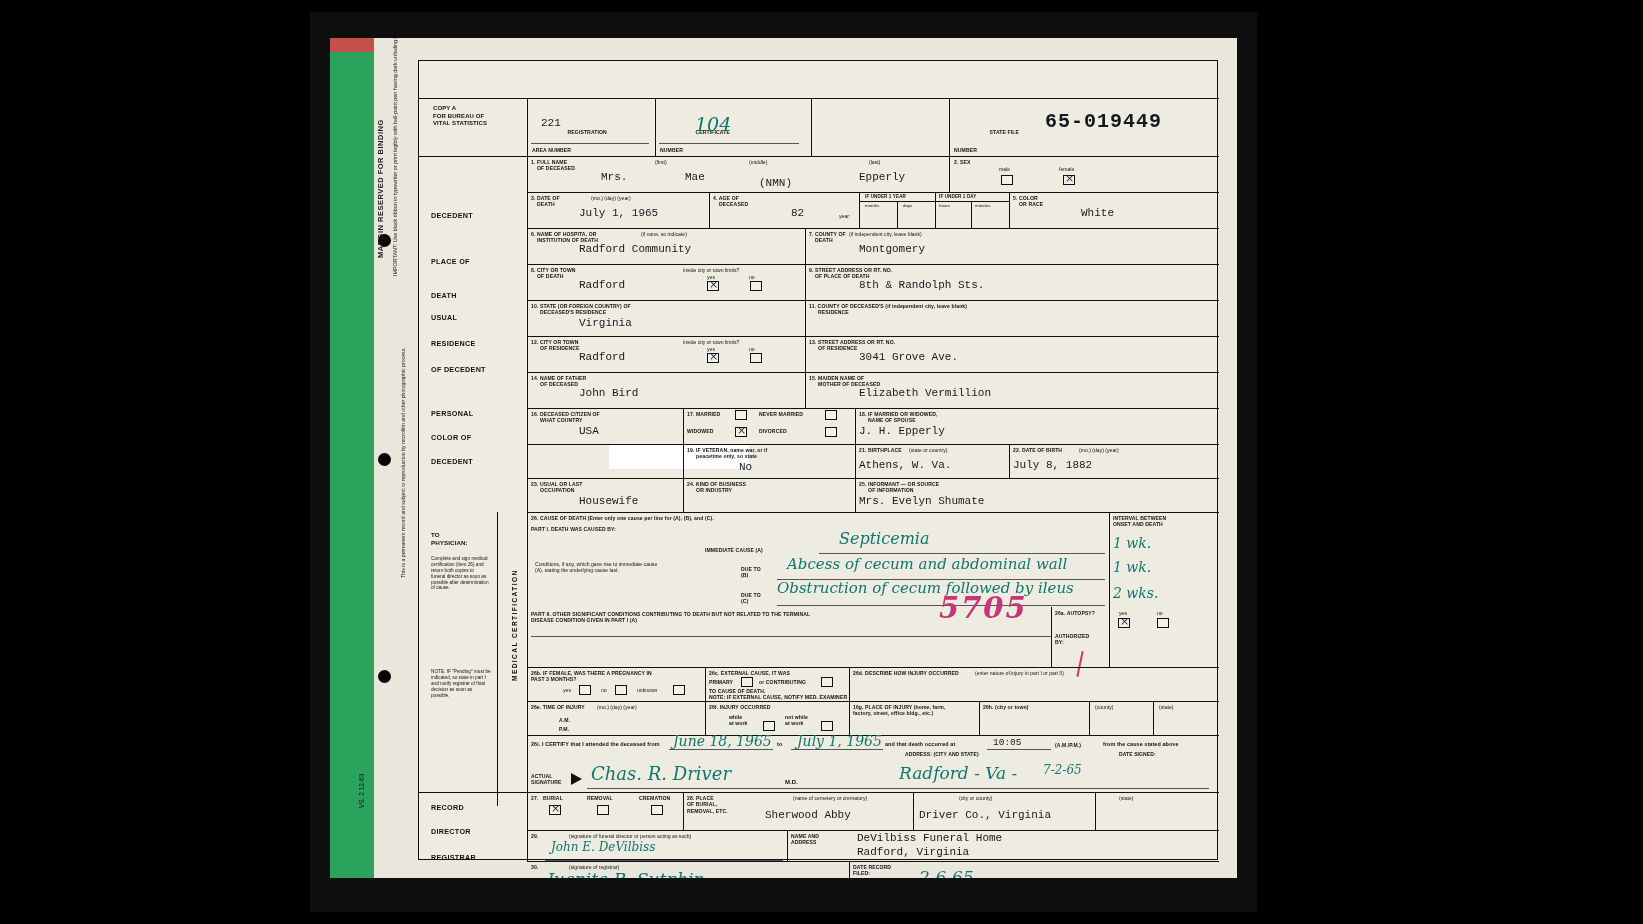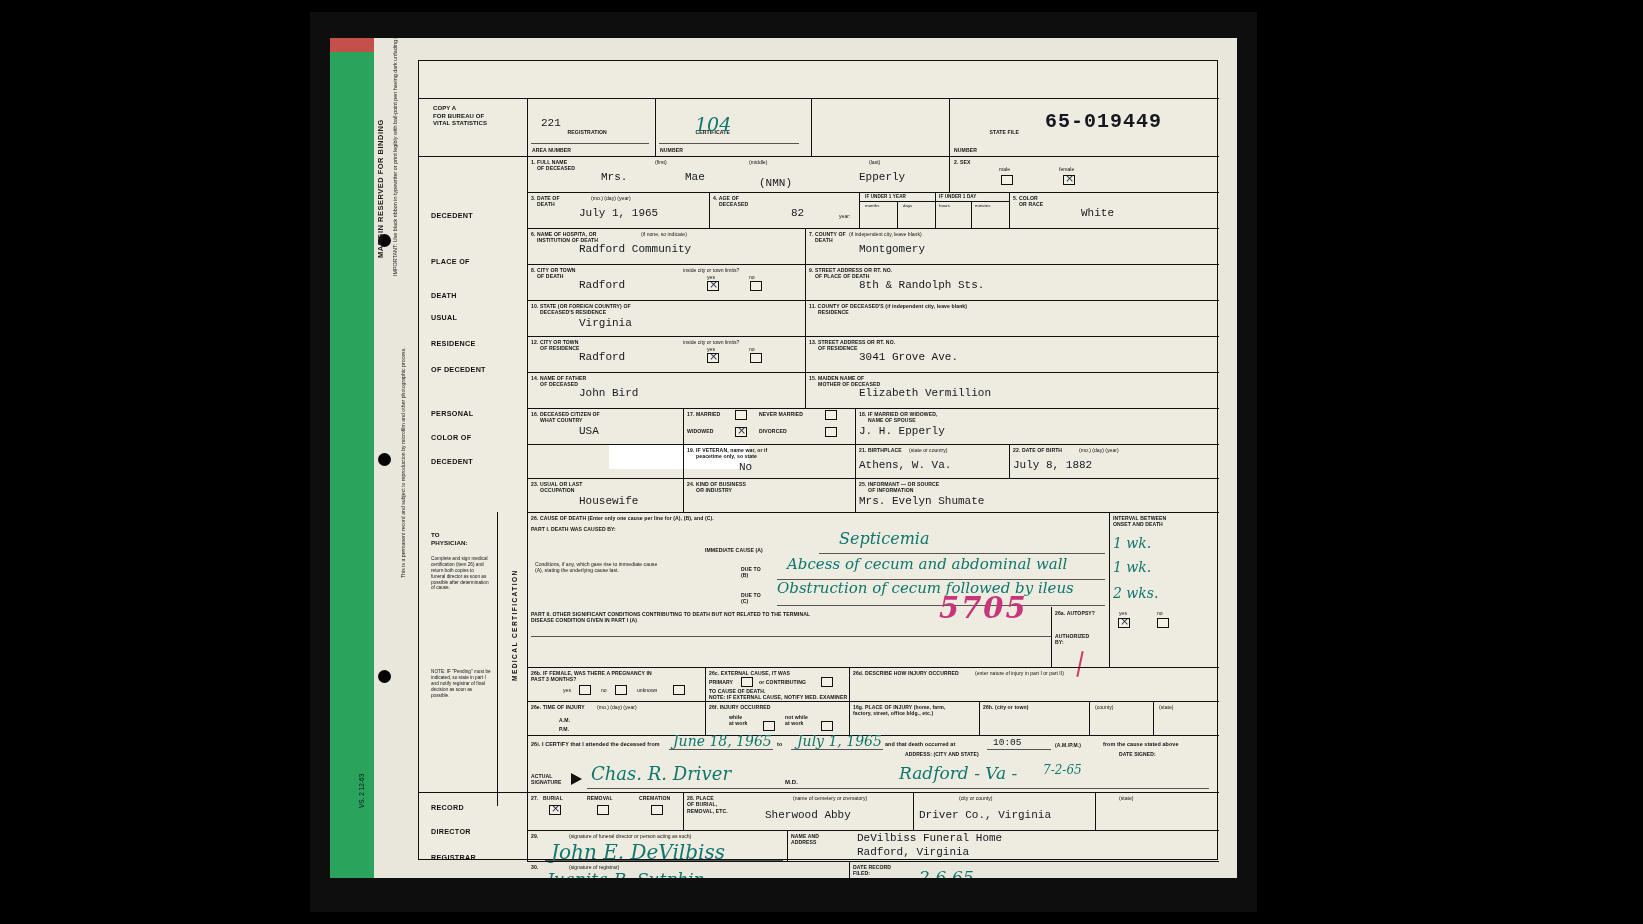--- a/index.html
+++ b/index.html
@@ -515,21 +515,21 @@
       <div class="abs lbl-i" style="left:540px;top:734px">(city or county)</div>
       <div class="abs tw" style="left:500px;top:748px">Driver Co., Virginia</div>
       <div class="abs lbl-i" style="left:700px;top:734px">(state)</div>
       <div class="vline" style="left:494px;top:731px;height:38px"></div>
       <div class="vline" style="left:676px;top:731px;height:38px"></div>
 
       <div class="hline" style="left:108px;top:769px;width:692px"></div>
 
       <div class="abs lbl" style="left:112px;top:772px">29.</div>
       <div class="abs lbl-i" style="left:150px;top:772px">(signature of funeral director or person acting as such)</div>
-      <div class="abs hand" style="left:132px;top:779px;font-size:20px">John E. DeVilbiss</div>
+      <div class="abs hand" style="left:132px;top:779px;font-size:12px">John E. DeVilbiss</div>
       <div class="hline-t" style="left:126px;top:799px;width:238px"></div>
 
       <div class="vline" style="left:368px;top:769px;height:31px"></div>
       <div class="abs lbl" style="left:372px;top:772px;white-space:pre-line">NAME AND
 ADDRESS</div>
       <div class="abs tw" style="left:438px;top:771px">DeVilbiss Funeral Home</div>
       <div class="abs tw" style="left:438px;top:785px">Radford, Virginia</div>
 
       <div class="hline" style="left:108px;top:800px;width:692px"></div>
 

